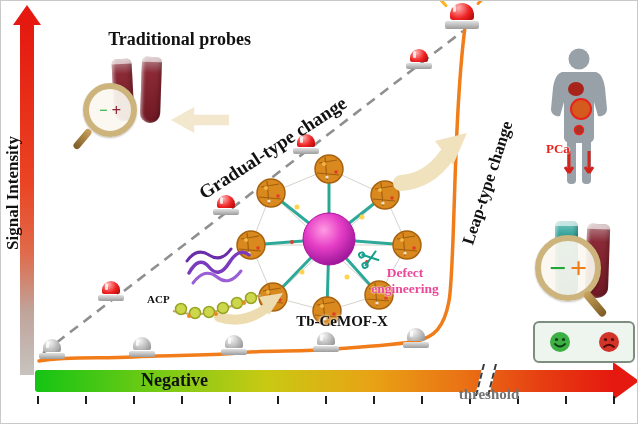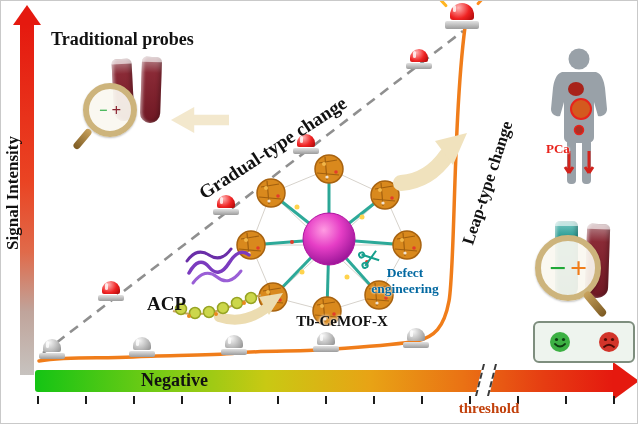--- a/index.html
+++ b/index.html
@@ -21,22 +21,22 @@
     transform:rotate(-90deg);font-size:17px;}
   .x-shaft{left:34px;top:369px;width:578px;height:22px;border-radius:3px 0 0 3px;
     background:linear-gradient(90deg,#14c414 0%,#79cb15 22%,#c9c913 40%,#e8a315 58%,#ea7214 74%,#e63d12 88%,#e5190f 100%);}
   .x-head{left:612px;top:361px;width:0;height:0;
     border-top:19px solid transparent;border-bottom:19px solid transparent;
     border-left:26px solid #e5190f;}
   .x-break{left:478px;top:363px;width:10px;height:32px;background:#fff;
     border-left:2px dashed #3a3a3a;border-right:2px dashed #3a3a3a;transform:skewX(-14deg);}
   .neg-label{left:140px;top:369px;width:220px;text-align:left;font-size:18px;}
   .pos-label{left:496px;top:369px;width:112px;text-align:center;font-size:18px;}
-  .threshold-label{left:430px;top:399px;width:116px;text-align:center;
-    color:#c2410c;font-size:15px;}
+  .threshold-label{left:430px;top:385px;width:116px;text-align:center;
+    color:#737373;font-size:15px;}
   .ticks{left:36px;top:395px;width:578px;height:8px;
     background:repeating-linear-gradient(90deg,#1c1c1c 0 2px,transparent 2px 48px);}
 
   
   .gradual-label{left:152px;top:136px;width:240px;text-align:center;
     transform:rotate(-33deg);font-size:19px;}
   .leap-label{left:402px;top:172px;width:170px;text-align:center;
     transform:rotate(-72deg);font-size:17px;}
 
   
@@ -75,24 +75,24 @@
   
   .pca-label{left:545px;top:140px;font-size:13px;color:#e8231c;
     text-shadow:0 0 2px #fff,0 0 2px #fff;font-weight:bold;position:absolute;}
   .smiley-box{left:532px;top:320px;width:98px;height:38px;border:2px solid #7e8e7e;
     border-radius:6px;background:#eef4ee;display:flex;align-items:center;
     justify-content:space-around;position:absolute;}
 
   
   .mof-label{left:271px;top:312px;width:140px;text-align:center;font-size:15px;
     text-shadow:0 0 3px #fff,0 0 3px #fff;}
-  .defect-label{left:346px;top:264px;width:116px;text-align:center;color:#0369a1;
+  .defect-label{left:346px;top:264px;width:116px;text-align:center;color:#ec4899;
     font-size:13.5px;font-weight:bold;line-height:1.15;
     text-shadow:0 0 2px #fff,0 0 2px #fff;position:absolute;}
-  .acp-label{left:146px;top:292px;font-size:19px;}
+  .acp-label{left:146px;top:292px;font-size:11px;}
   .scissors{left:358px;top:248px;transform:rotate(-18deg);position:absolute;}
 </style>
 </head>
 <body>
 
 <div id="canvas">
 
   <div class="abs y-shaft"></div>
   <div class="abs y-head"></div>
   <div class="lbl y-label">Signal Intensity</div>
@@ -147,21 +147,21 @@
       <i class="base"></i>
     </div>
   <div class="siren red big" style="left:444px;top:2px">
     <i class="dome"></i>
       <i class="base"></i>
     <span class="spark" style="left:-3px;top:-5px;transform:rotate(-42deg)"></span>
     <span class="spark" style="right:-3px;top:-7px;transform:rotate(42deg);background:#ff8c1a"></span>
     <span class="spark" style="left:15px;top:-12px"></span>
   </div>
 
-  <div class="lbl" style="left:50px;top:28px;width:200px;text-align:left;font-size:18px">Traditional probes</div>
+  <div class="lbl" style="left:50px;top:28px;width:200px;text-align:right;font-size:18px">Traditional probes</div>
   <div class="tube maroon" style="left:112px;top:58px;width:20px;height:62px;transform:rotate(-3deg)"></div>
   <div class="tube maroon" style="left:140px;top:56px;width:20px;height:66px;transform:rotate(2deg)"></div>
   <div class="mag" style="left:82px;top:82px;width:42px;height:42px">
     <span class="sign" style="font-size:15px;color:#1fa837">−</span>
     <span class="sign" style="font-size:17px;color:#8a2430">+</span>
     <i class="handle" style="left:-10px;top:38px;width:7px;height:24px;transform:rotate(40deg)"></i>
   </div>
   <div class="abs block-arrow-left"></div>
 
   <div class="lbl gradual-label">Gradual-type change</div>

